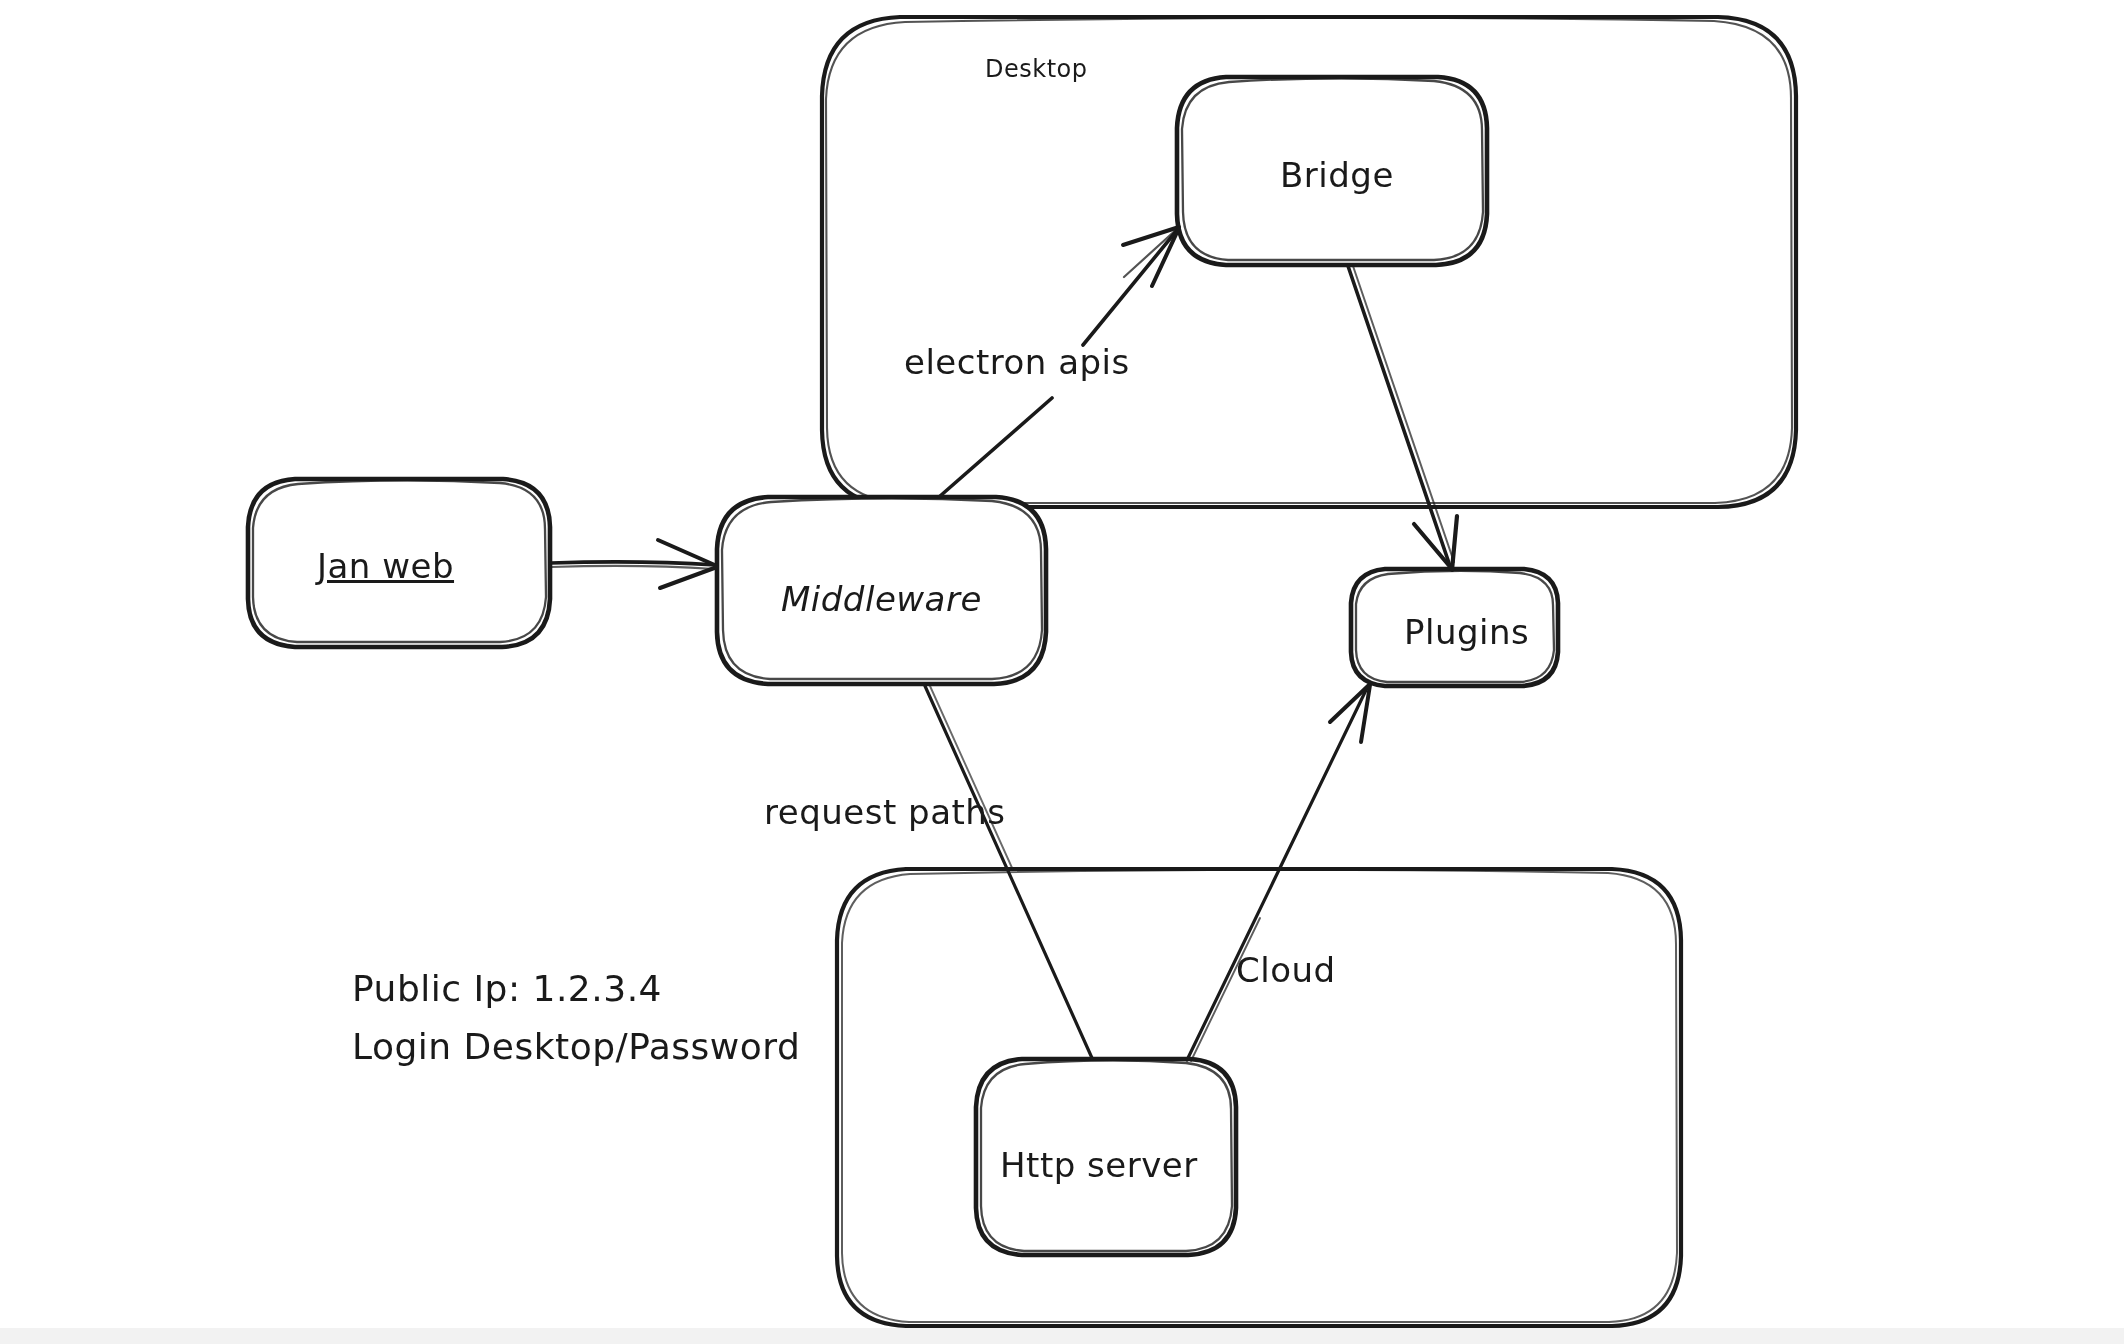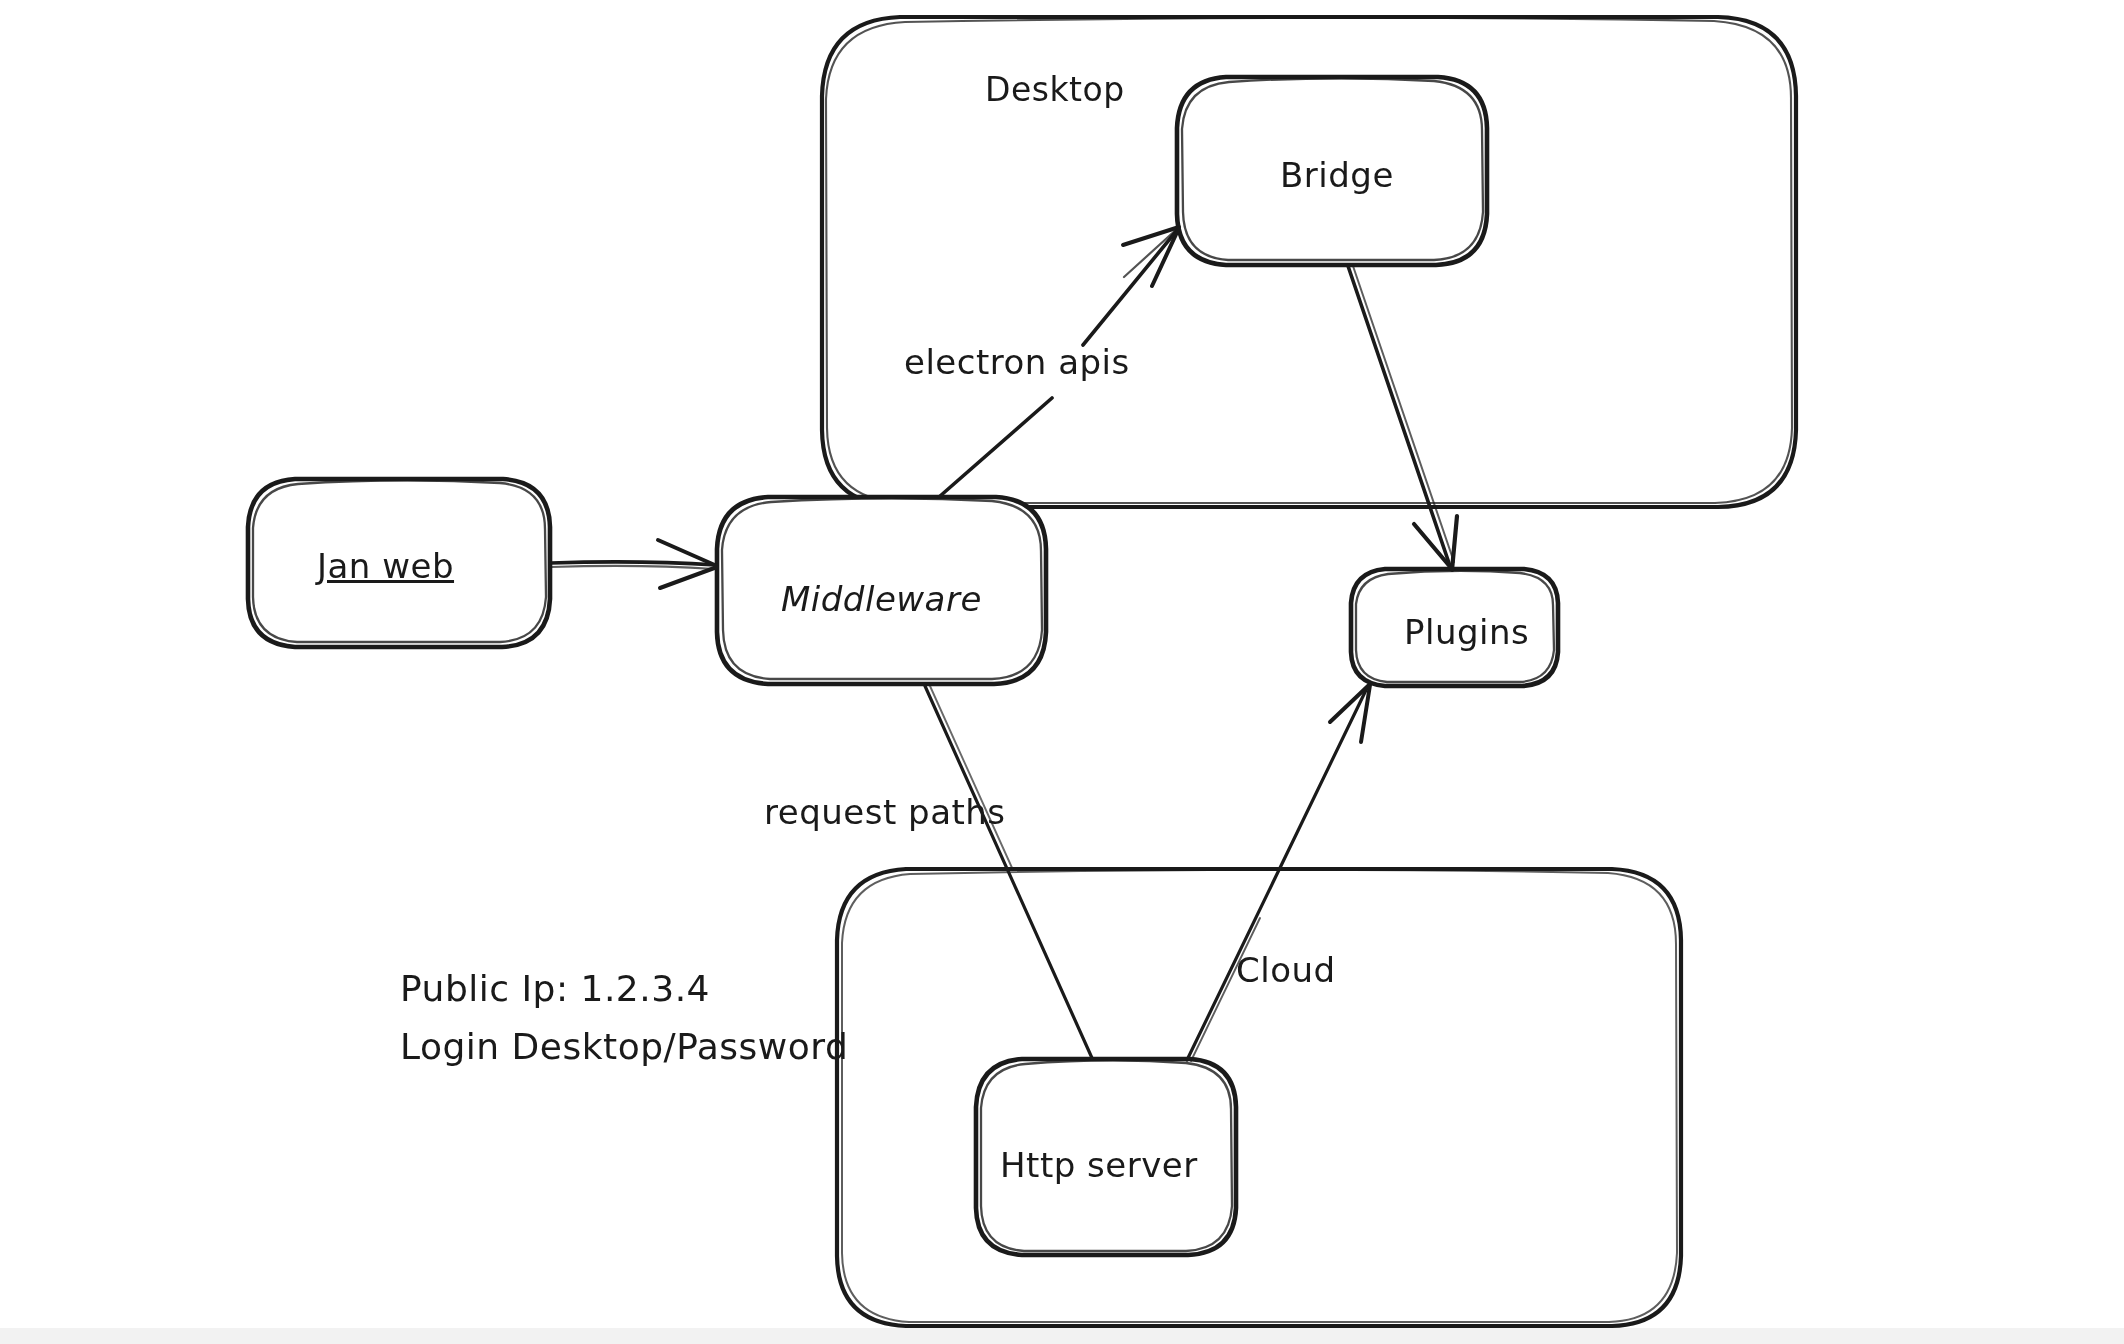--- a/index.html
+++ b/index.html
@@ -35,29 +35,27 @@
     color: #1a1a1a;
     font-family: "DejaVu Sans", sans-serif;
     white-space: nowrap;
     letter-spacing: 0.5px;
     font-weight: 400;
   }
   .node-label {
     font-size: 34px;
   }
   .group-label {
-    font-size: 33px;
-    margin-top: 15px;
+    font-size: 24px;
   }
   .edge-label {
     font-size: 34px;
   }
   .note-line {
     font-size: 36px;
-    margin-left: 48px;
   }
   #note-block {
     position: absolute;
     left: 352px;
     top: 960px;
     line-height: 58px;
   }
   #note-block .note-line {
     position: static;
     display: block;

